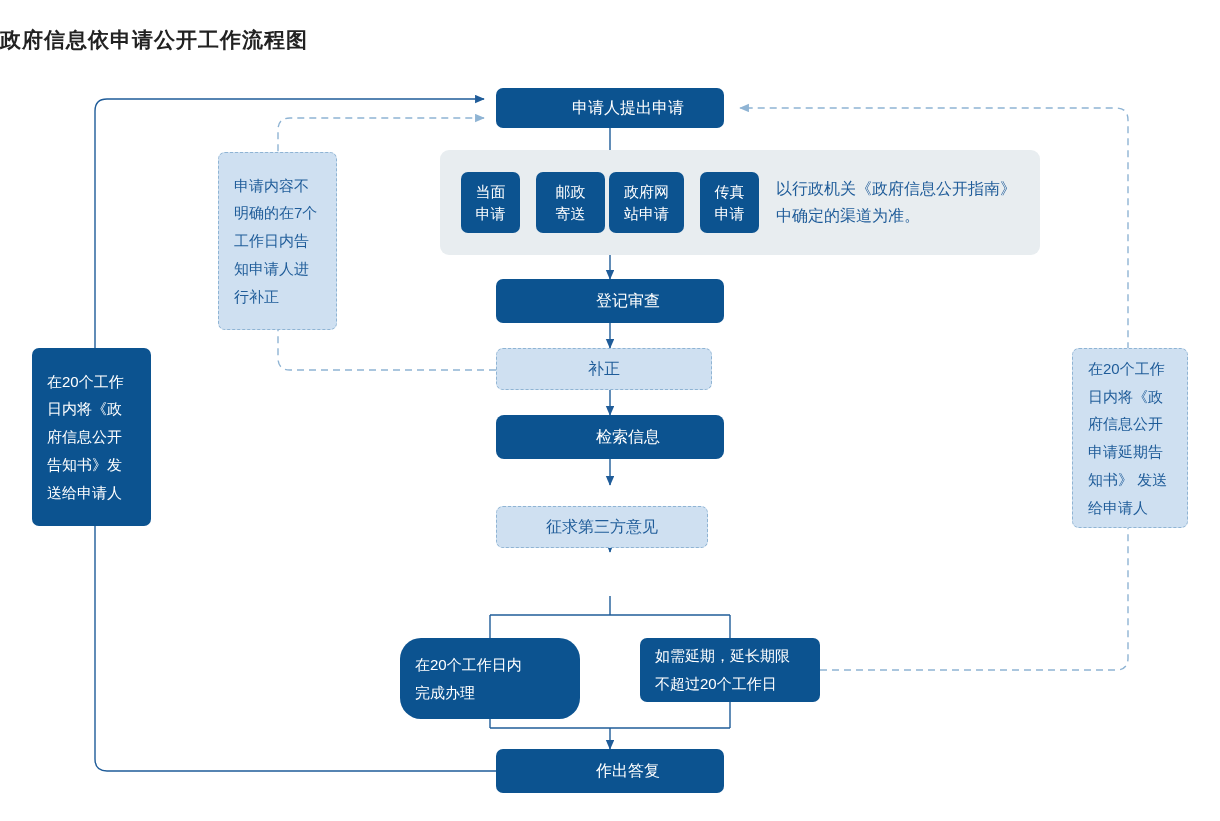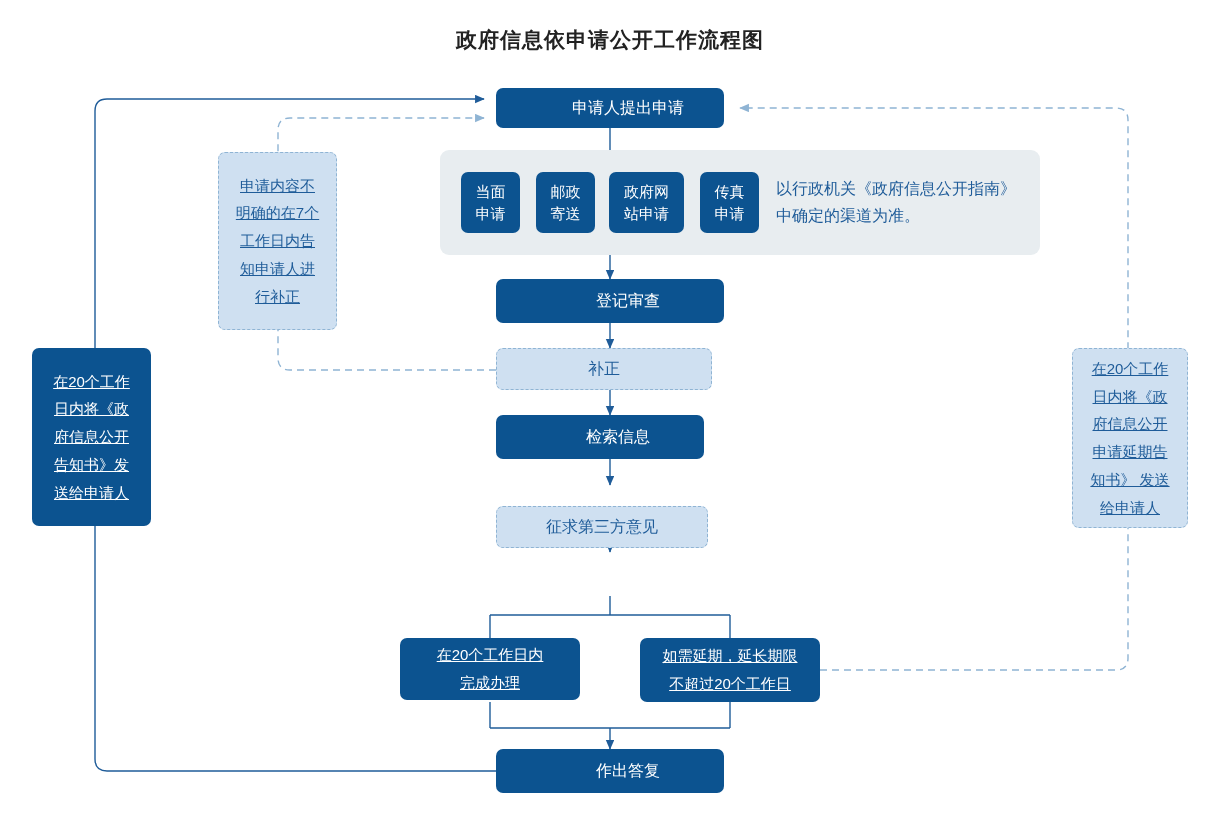--- a/index.html
+++ b/index.html
@@ -8,21 +8,21 @@
     background:#ffffff;
     font-family:"Liberation Sans","DejaVu Sans",sans-serif;
     overflow:hidden;
     position:relative;
   }
   #stage{position:absolute;left:0;top:0;width:1220px;height:821px;}
 
   
   .title{
     position:absolute;left:0;top:26px;width:1220px;
-    text-align:center;
+    text-align:left;
     font-size:21px;font-weight:bold;color:#222222;
     letter-spacing:1px;
   }
 
   
   #wires{position:absolute;left:0;top:0;width:1220px;height:821px;}
 
   
   .node{
     position:absolute;
@@ -66,24 +66,23 @@
     display:flex;align-items:center;justify-content:center;
     font-size:15px;line-height:1.45;text-align:center;
     z-index:3;
   }
   .sidebox{
     position:absolute;
     box-sizing:border-box;
     display:flex;align-items:center;justify-content:center;
     border-radius:7px;
     font-size:15px;line-height:1.85;
-    text-align:center;
+    text-align:left;
     padding:6px 15px;
     z-index:3;
-    text-decoration:underline;
   }
   .sidebox.dark{background:#0c5390;color:#fff;}
   .sidebox.light{background:#cfe0f1;color:#1f5c99;border:1px dashed #8fb4d4;}
   .inner{display:block;width:100%;white-space:pre-line;}
 </style>
 </head>
 <body>
 
 <div id="stage">
 
@@ -144,21 +143,21 @@
   <div class="node dark" style="left:496px;top:88px;width:228px;height:40px;">
     <span class="inner">申请人提出申请</span>
   </div>
 
   <div class="panel" style="left:440px;top:150px;width:600px;height:105px;"></div>
 
   <div class="chan" style="left:461px;top:172px;width:59px;height:61px;">
     <span class="inner">当面
 申请</span>
   </div>
-  <div class="chan" style="left:536px;top:172px;width:59px;height:61px;">
+  <div class="chan" style="left:536px;top:172px;width:69px;height:61px;">
     <span class="inner">邮政
 寄送</span>
   </div>
   <div class="chan" style="left:609px;top:172px;width:75px;height:61px;">
     <span class="inner">政府网
 站申请</span>
   </div>
   <div class="chan" style="left:700px;top:172px;width:59px;height:61px;">
     <span class="inner">传真
 申请</span>
@@ -170,30 +169,30 @@
   </div>
 
   <div class="node dark" style="left:496px;top:279px;width:228px;height:44px;">
     <span class="inner">登记审查</span>
   </div>
 
   <div class="node light" style="left:496px;top:348px;width:216px;height:42px;">
     <span class="inner">补正</span>
   </div>
 
-  <div class="node dark" style="left:496px;top:415px;width:208px;height:44px;">
+  <div class="node dark" style="left:496px;top:415px;width:228px;height:44px;border-radius:8px;">
     <span class="inner">检索信息</span>
   </div>
 
   <div class="node light" style="left:496px;top:506px;width:212px;height:42px;">
     <span class="inner">征求第三方意见</span>
   </div>
 
 
-  <div class="sidebox dark" style="left:400px;top:638px;width:180px;height:62px;">
+  <div class="sidebox dark" style="left:400px;top:638px;width:180px;height:81px;border-radius:21px;">
     <span class="inner">在20个工作日内
 完成办理</span>
   </div>
 
   <div class="sidebox dark" style="left:640px;top:638px;width:180px;height:64px;">
     <span class="inner">如需延期，延长期限
 不超过20个工作日</span>
   </div>
 
   <div class="node dark" style="left:496px;top:749px;width:228px;height:44px;">

